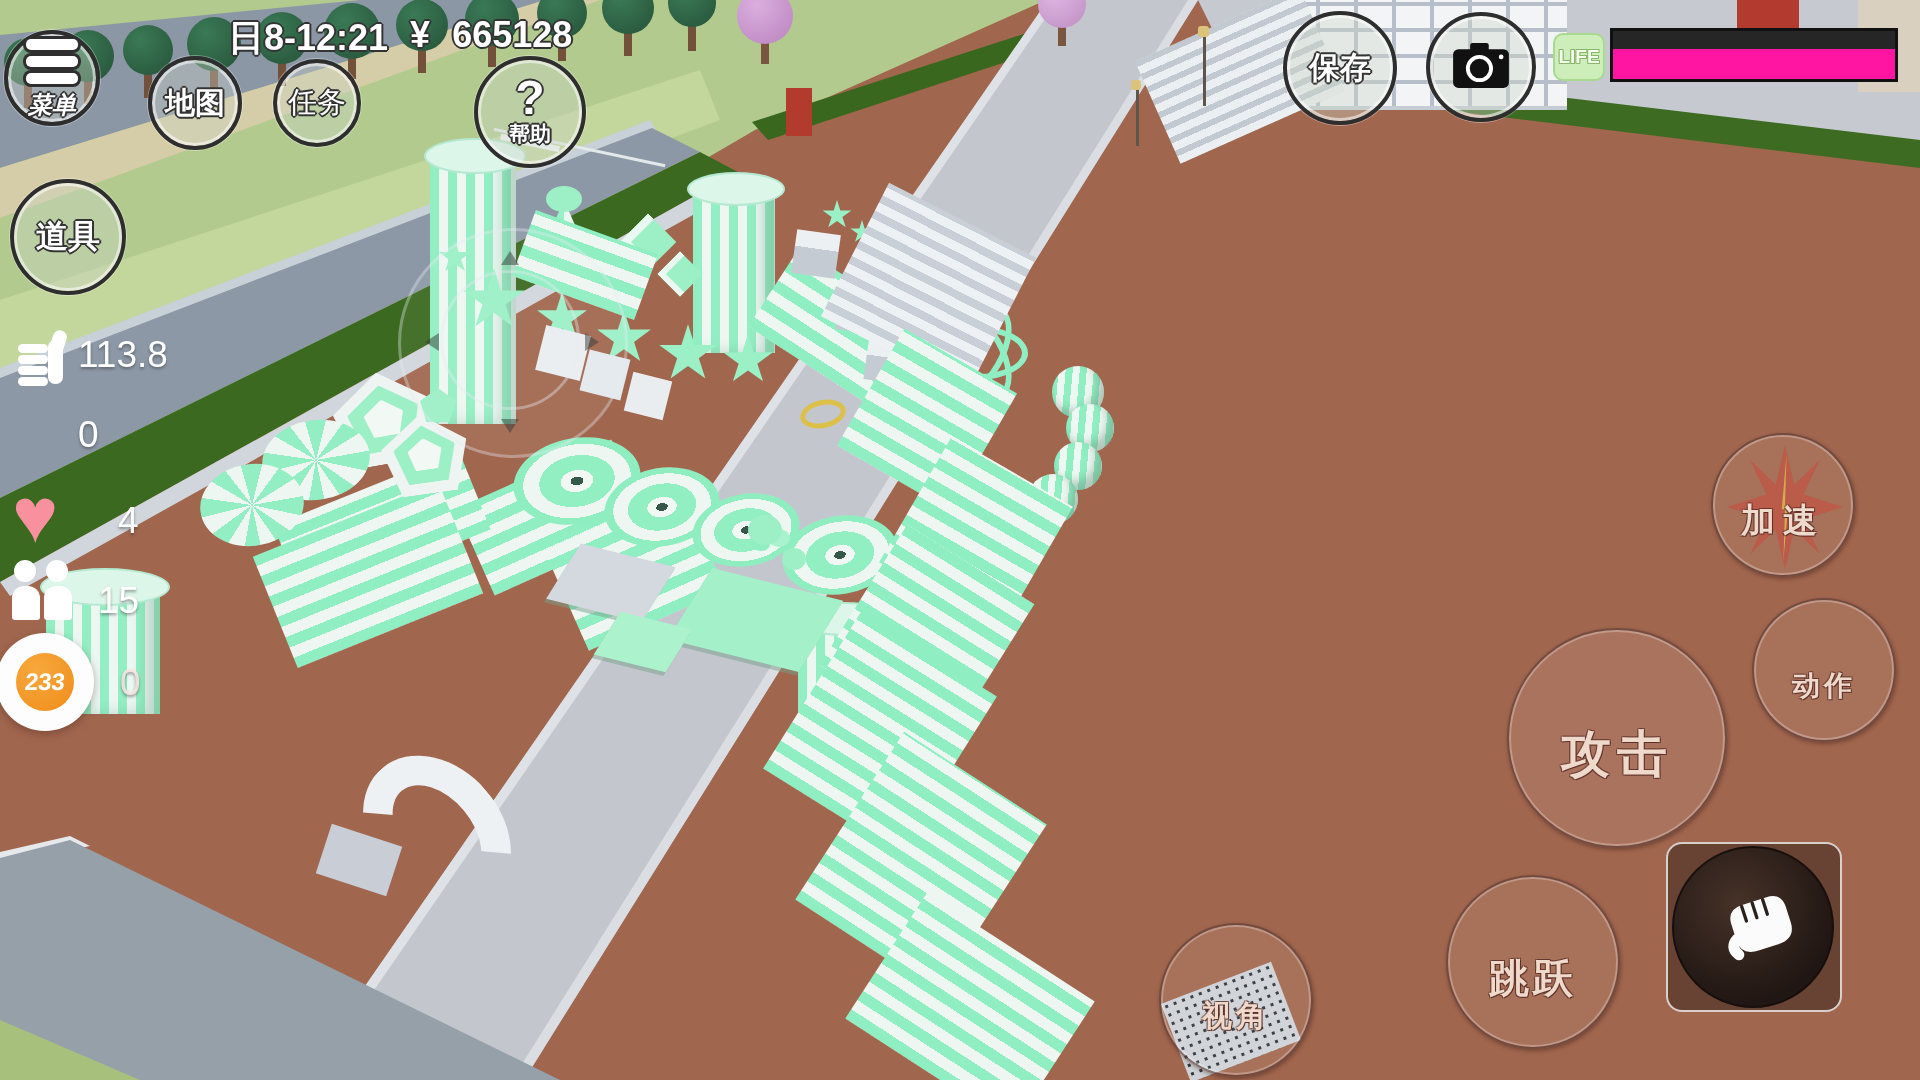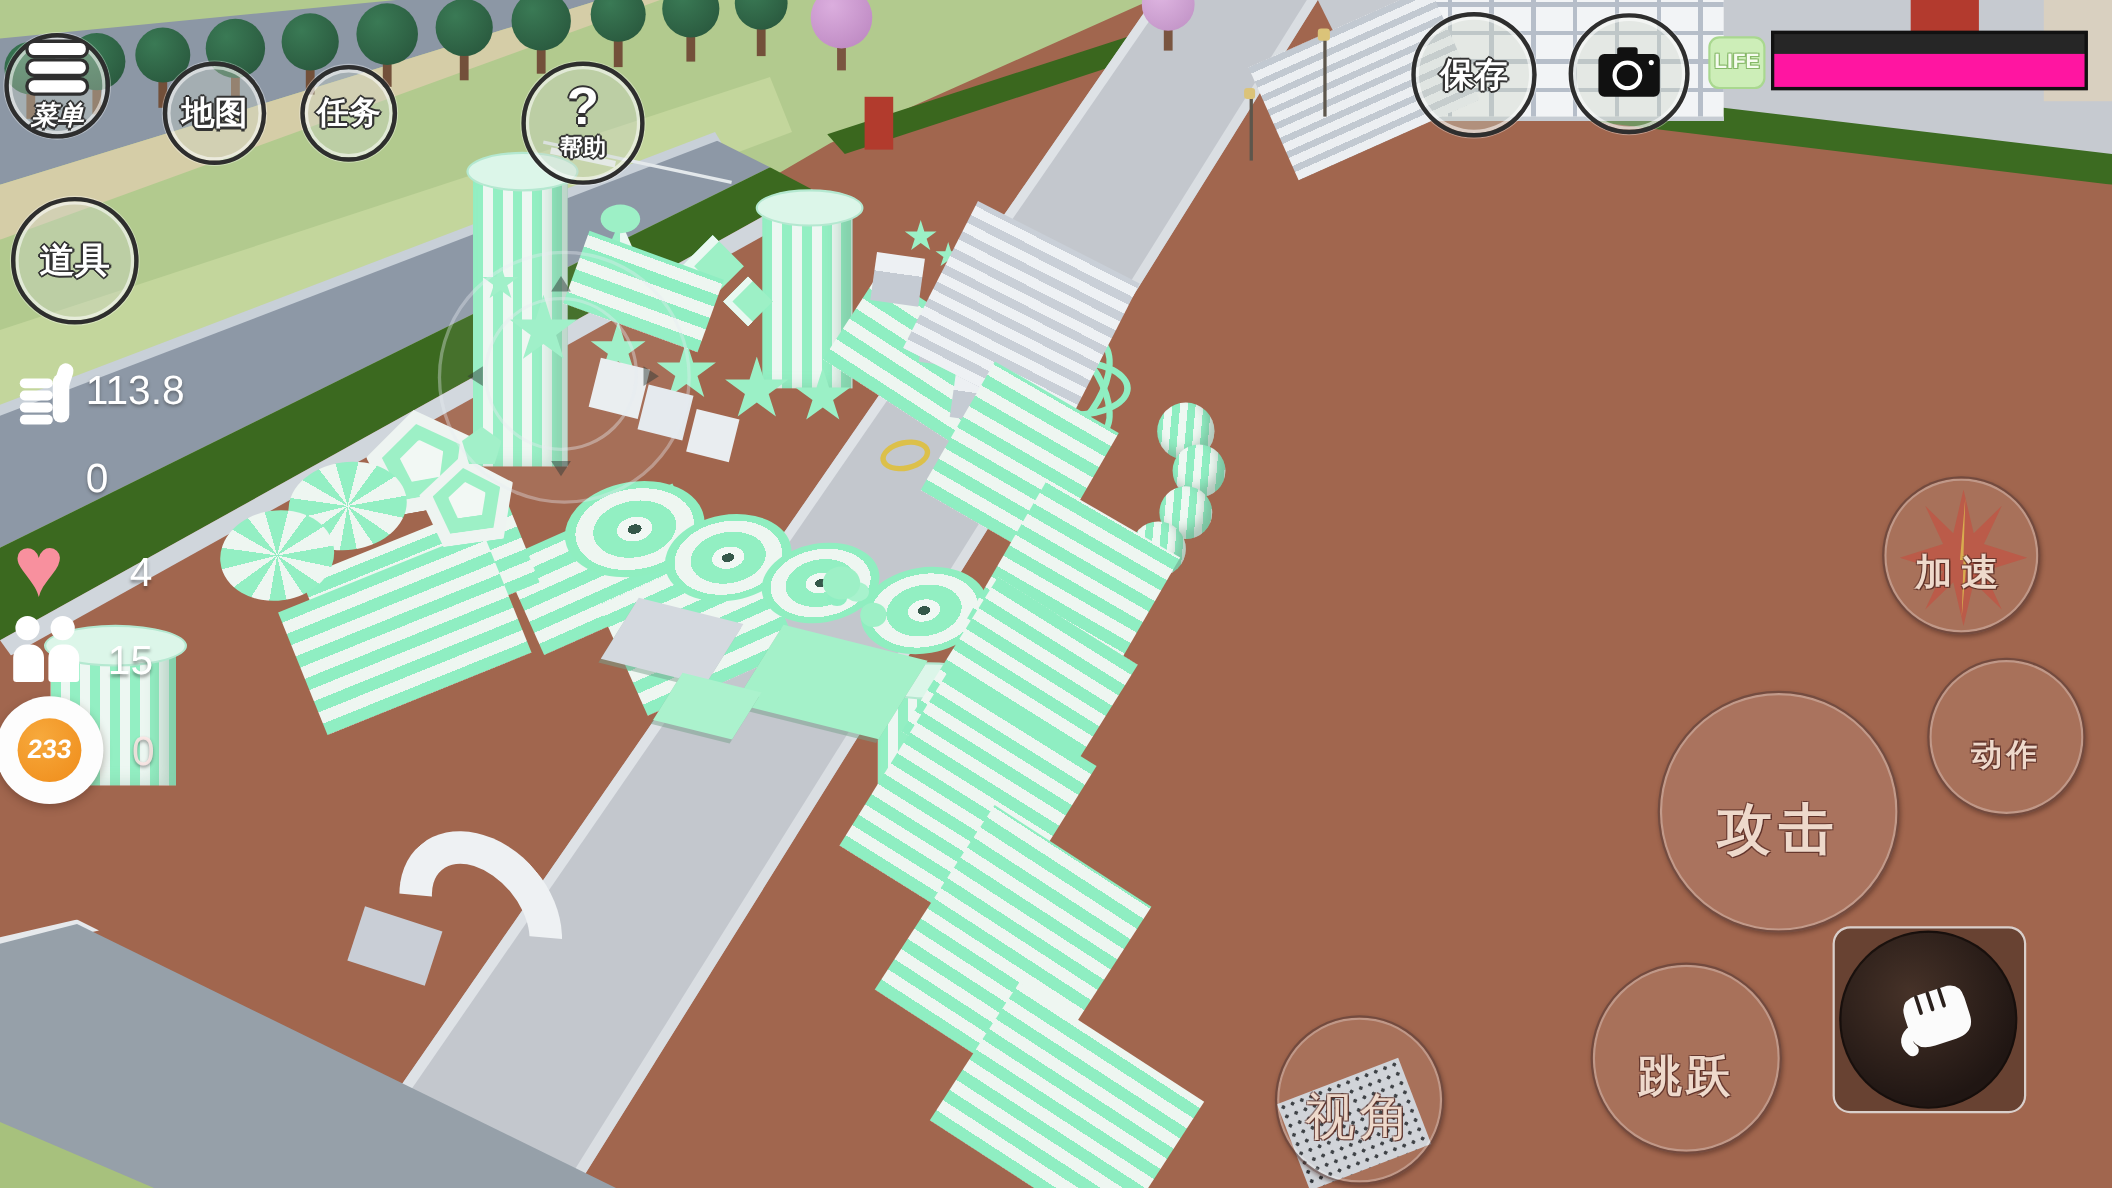--- a/index.html
+++ b/index.html
@@ -208,34 +208,39 @@
   </div>
 
   <div class="abs" style="left:398px;top:228px;width:224px;height:224px;border:3px solid rgba(230,236,240,.35);border-radius:50%;background:rgba(255,255,255,.06);z-index:30;">
     <div style="position:absolute;left:39px;top:39px;width:140px;height:140px;border:3px solid rgba(230,236,240,.4);border-radius:50%;box-sizing:border-box;"></div>
     <div style="position:absolute;left:100px;top:20px;width:0;height:0;border-left:9px solid transparent;border-right:9px solid transparent;border-bottom:14px solid rgba(50,60,55,.5);"></div>
     <div style="position:absolute;left:100px;top:188px;width:0;height:0;border-left:9px solid transparent;border-right:9px solid transparent;border-top:14px solid rgba(50,60,55,.5);"></div>
     <div style="position:absolute;left:24px;top:102px;width:0;height:0;border-top:9px solid transparent;border-bottom:9px solid transparent;border-right:14px solid rgba(50,60,55,.5);"></div>
     <div style="position:absolute;left:184px;top:102px;width:0;height:0;border-top:9px solid transparent;border-bottom:9px solid transparent;border-left:14px solid rgba(50,60,55,.5);"></div>
   </div>
 
+  <div class="abs otx" style="left:228px;top:14px;font-size:36px;font-weight:bold;z-index:45;display:flex;gap:22px;">
+    <span>日8-12:21</span>
+    <span>¥</span>
+    <span>665128</span>
+  </div>
 
   <div class="cbtn" style="left:4px;top:30px;width:96px;height:96px;gap:5px;font-style:italic;">
     <div style="display:flex;flex-direction:column;gap:6px;margin-top:4px;">
       <div class="bar" style="width:52px;"></div>
         <div class="bar" style="width:52px;"></div>
         <div class="bar" style="width:52px;"></div>
     </div>
     <span class="otx" style="font-size:24px;font-weight:bold;">菜单</span>
   </div>
   <div class="cbtn" style="left:148px;top:56px;width:94px;height:94px;">
     <span class="otx" style="font-size:30px;font-weight:bold;">地图</span>
   </div>
   <div class="cbtn" style="left:273px;top:59px;width:88px;height:88px;">
-    <span class="otx" style="font-size:29px;font-weight:bold;">任务</span>
+    <span class="otx" style="font-size:29px;font-weight:normal;">任务</span>
   </div>
   <div class="cbtn" style="left:474px;top:56px;width:112px;height:112px;">
     <span class="otx" style="font-size:48px;font-weight:bold;line-height:44px;">?</span>
     <span class="otx" style="font-size:21px;font-weight:bold;">帮助</span>
   </div>
   <div class="cbtn" style="left:10px;top:179px;width:116px;height:116px;">
     <span class="otx" style="font-size:32px;font-weight:bold;">道具</span>
   </div>
 
   <div class="cbtn" style="left:1283px;top:11px;width:114px;height:114px;">
@@ -291,21 +296,21 @@
   <div class="rbtn" style="left:1752px;top:598px;width:144px;height:144px;">
     <span class="rlb" style="font-size:28px;font-weight:bold;letter-spacing:4px;">动作</span>
   </div>
   <div class="rbtn" style="left:1507px;top:628px;width:220px;height:220px;background:rgba(255,240,235,.10);">
     <span class="rlb" style="font-size:50px;font-weight:bold;letter-spacing:6px;">攻击</span>
   </div>
   <div class="rbtn" style="left:1446px;top:875px;width:174px;height:174px;">
     <span class="rlb" style="font-size:40px;font-weight:bold;letter-spacing:4px;">跳跃</span>
   </div>
   <div class="rbtn" style="left:1159px;top:923px;width:154px;height:154px;">
-    <span class="rlb" style="font-size:46px;font-weight:normal;letter-spacing:4px;">视角</span>
+    <span class="rlb" style="font-size:30px;font-weight:bold;letter-spacing:4px;">视角</span>
   </div>
   <div class="abs" style="left:1666px;top:842px;width:176px;height:170px;border-radius:16px;background:rgba(35,22,18,.45);border:2px solid rgba(255,255,255,.75);z-index:40;box-sizing:border-box;">
     <div style="position:absolute;left:4px;top:2px;width:162px;height:162px;border-radius:50%;background:radial-gradient(circle at 40% 35%,#463228,#201613 72%);border:2px solid rgba(20,12,10,.8);display:flex;align-items:center;justify-content:center;box-sizing:border-box;">
       <svg width="88" height="88" viewBox="0 0 80 80" style="transform:rotate(-18deg);">
         <path d="M22 32 q0 -14 14 -14 h24 q14 0 14 14 v14 q0 16 -17 16 h-18 q-17 0 -17 -14 z" fill="#fbfbfb"></path>
         <path d="M36 19 v14 M46 19 v14 M56 19 v14" stroke="#2a201c" stroke-width="3" stroke-linecap="round" fill="none"></path>
         <path d="M23 46 q-9 5 -3 14" stroke="#fbfbfb" stroke-width="10" fill="none" stroke-linecap="round"></path>
       </svg>
     </div>
   </div>

